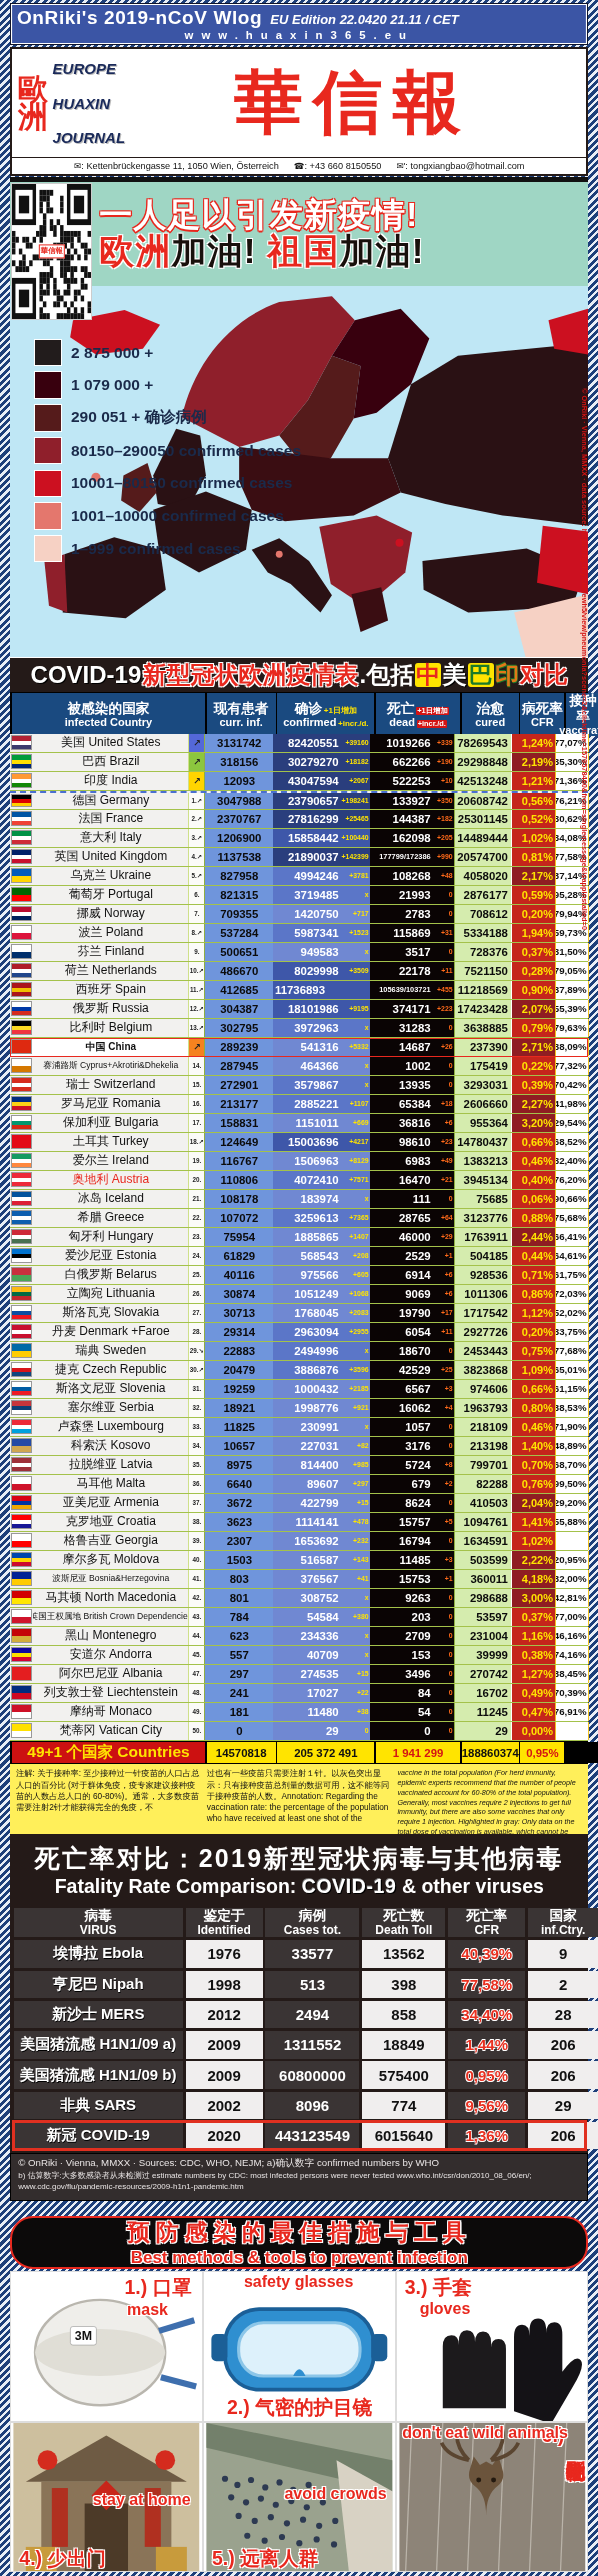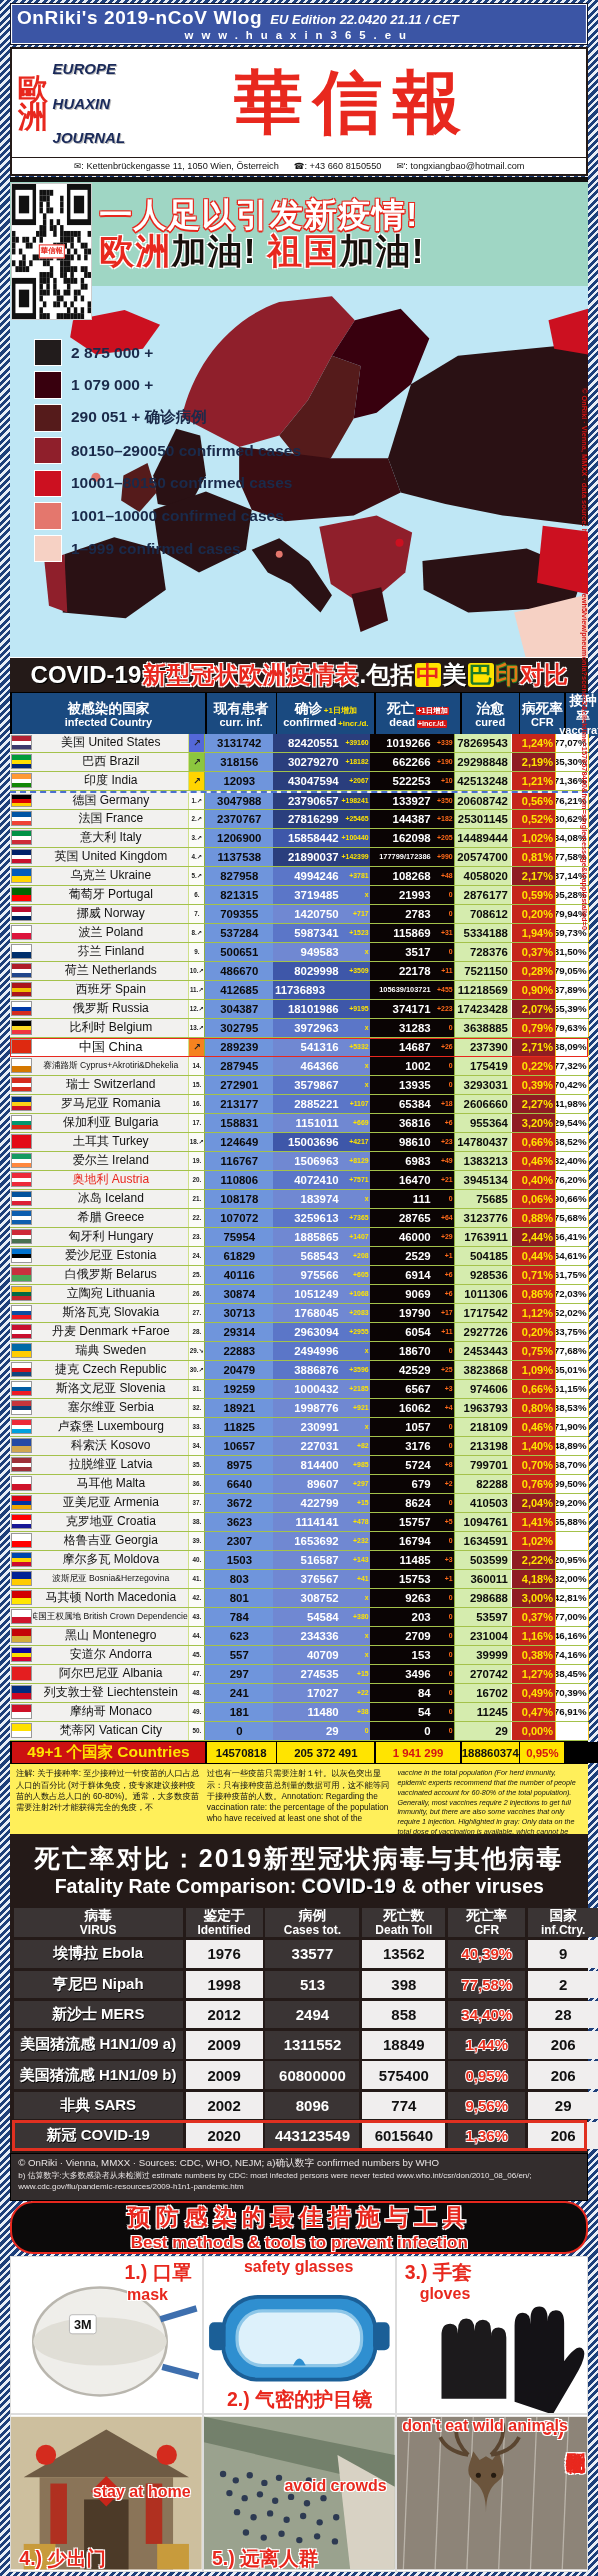--- a/index.html
+++ b/index.html
@@ -72,21 +72,21 @@
   .tbody{flex:none;background:#eee;}
   .trow{height:19px;display:grid;grid-template-columns:23px 155px 16px 69px 97px 84px 57px 44px 34px;
     border-bottom:1.1px solid #a4c24a;background:#f2f1ef;position:relative;}
   .trow.divider{border-top:2.3px dashed #4a6fd0;}
   .trow.china{outline:1.7px solid #e8281e;outline-offset:-1.1px;z-index:4;background:#fff;}
   .cell{display:flex;align-items:center;overflow:hidden;}
   .flagbox{margin:1.7px 1.1px;flex:1;align-self:stretch;display:flex;flex-direction:column;border:0.6px solid #999;}
   .flagbox i{flex:1;}
   .cname{font-size:12px;color:#111;justify-content:center;text-align:center;white-space:nowrap;font-weight:500;}
   .trow.austria .cname{color:#e8281e;}
-  .trow.china .cname{font-weight:normal;font-size:13px;}
+  .trow.china .cname{font-weight:bold;font-size:10px;}
   .small-name{font-size:8.6px;}
   .crank{font-size:6.3px;font-weight:bold;justify-content:center;background:#fbfbf8;border-left:0.6px solid #cfe08a;color:#222;}
   .ccur{justify-content:center;font-size:11.4px;font-weight:bold;color:#0c0c0c;background:#6f95dc;border-left:1.1px solid #8fae42;}
   .cconf{background:#3e57a9;color:#fff;padding:0 1.7px;display:flex;align-items:center;}
   .cconf .num{flex:1;text-align:right;font-size:11.4px;font-weight:bold;}
   .cconf .inc{width:30px;text-align:right;font-size:6.9px;font-weight:bold;color:#ffe400;}
   .cdead{background:#0a0404;color:#fff;padding:0 1.7px;}
   .cdead .num{flex:1;text-align:right;font-size:11.4px;font-weight:bold;}
   .cdead .num.long{font-size:7.4px;}
   .cdead .inc{width:22px;text-align:right;font-size:6.9px;font-weight:bold;color:#ff6a1a;}
@@ -126,21 +126,21 @@
   .fh-en{font-size:12px;}
   .fvirus{font-size:15px;text-shadow:0.6px 0.6px 0 #000;}
   .fnum{font-size:15px;}
   .fcfr{color:#e83020;font-size:15px;text-shadow:-0.6px -0.6px 0 #fff,0.6px -0.6px 0 #fff,-0.6px 0.6px 0 #fff,0.6px 0.6px 0 #fff;}
 
   .footerbox{height:48px;background:#332d2d;border:1.7px solid #000;color:#e8e4e4;padding:2.9px 6.9px;flex:none;}
   .footerbox .l1{font-size:9.7px;margin-bottom:1.7px;}
   .footerbox .l2{font-size:8px;line-height:1.3;}
 
   
-  .ptitle{height:53px;margin-top:0;background:#0c0a0a;border:2.9px solid #e8281e;border-radius:23px;
+  .ptitle{height:53px;margin-top:15px;background:#0c0a0a;border:2.9px solid #e8281e;border-radius:23px;
     display:flex;flex-direction:column;align-items:center;justify-content:center;flex:none;}
   .ptitle .zh{font-size:23px;font-weight:900;letter-spacing:5.7px;}
   .ptitle .zh,.ptitle .en{color:#e8281e;text-shadow:-1.1px -1.1px 0 #fff,1.1px -1.1px 0 #fff,-1.1px 1.1px 0 #fff,1.1px 1.1px 0 #fff;}
   .ptitle .en{font-size:17px;font-weight:900;}
   .pgrid{flex:1;background:#fff;margin-top:2.3px;display:grid;grid-template-columns:1fr 1fr 1fr;grid-template-rows:1fr 1fr;}
   .pcard{position:relative;overflow:hidden;border:0.6px solid #ddd;display:flex;align-items:center;justify-content:center;}
   .pcard svg{width:100%;height:100%;}
   .plabel{position:absolute;color:#e8281e;font-weight:900;
     text-shadow:-1.1px -1.1px 0 #fff,1.1px -1.1px 0 #fff,-1.1px 1.1px 0 #fff,1.1px 1.1px 0 #fff;line-height:1.05;}
   .pl-num{font-size:19.5px;}

